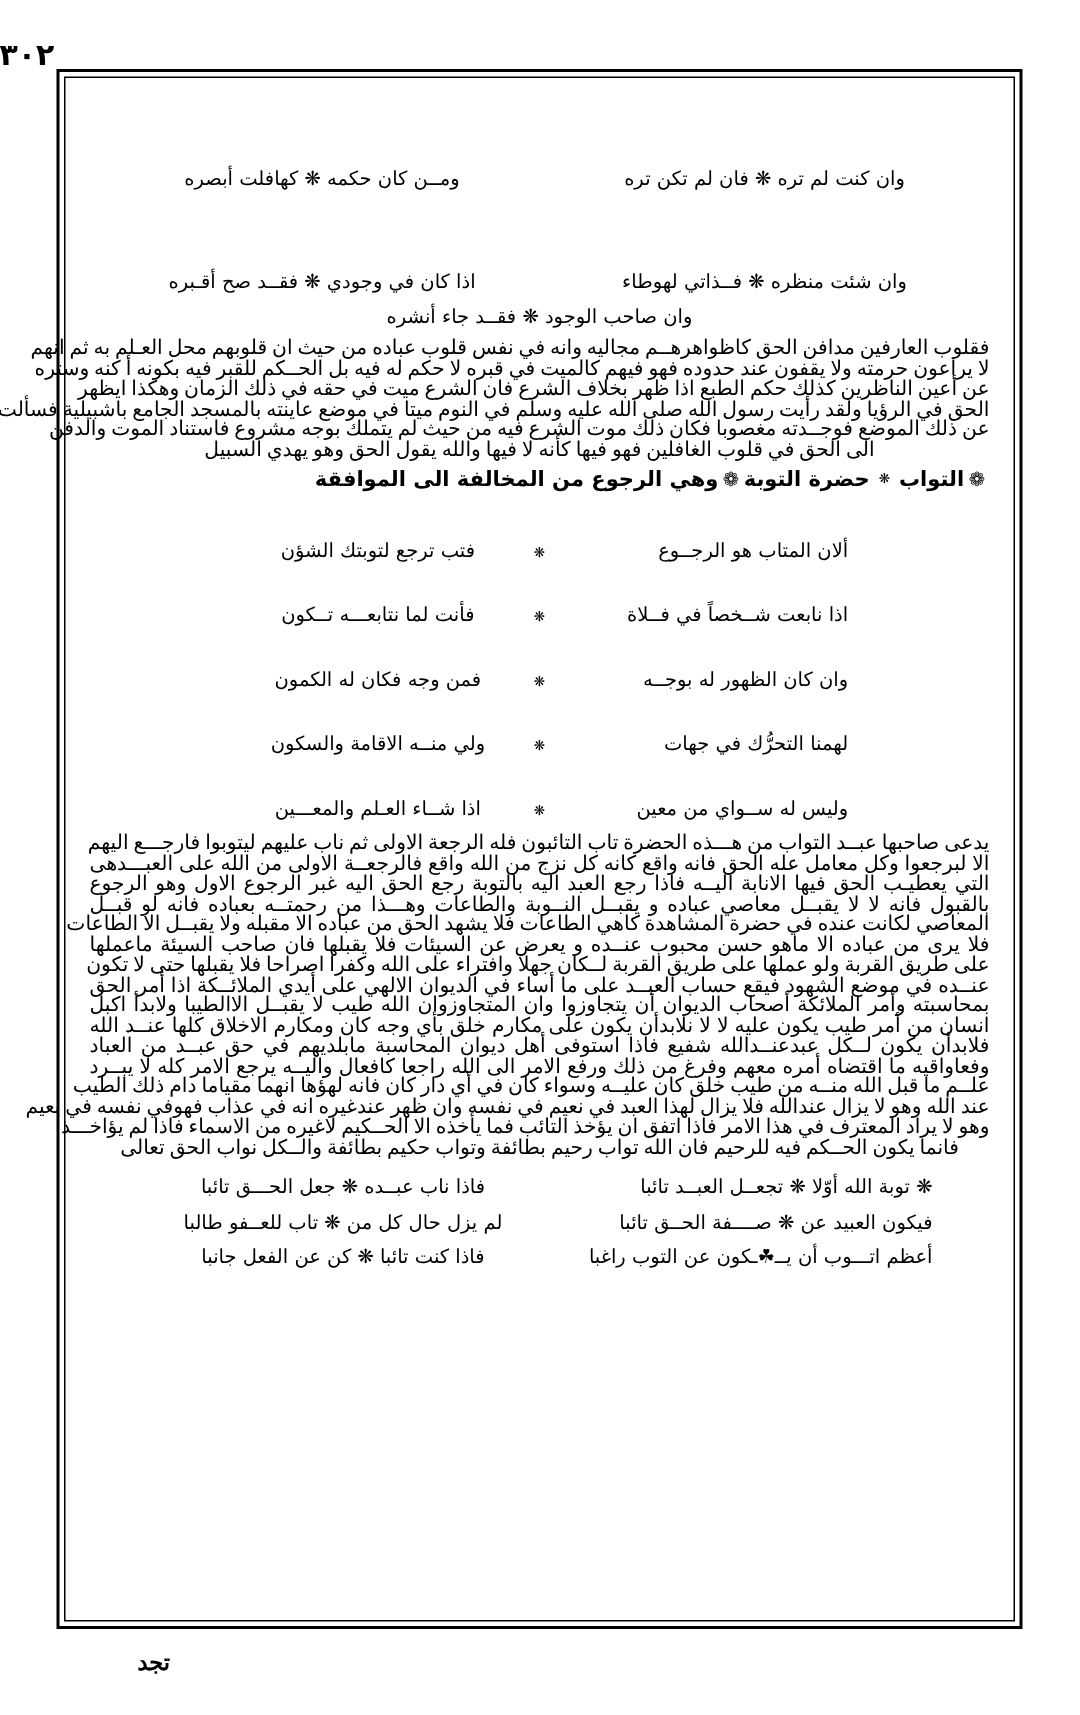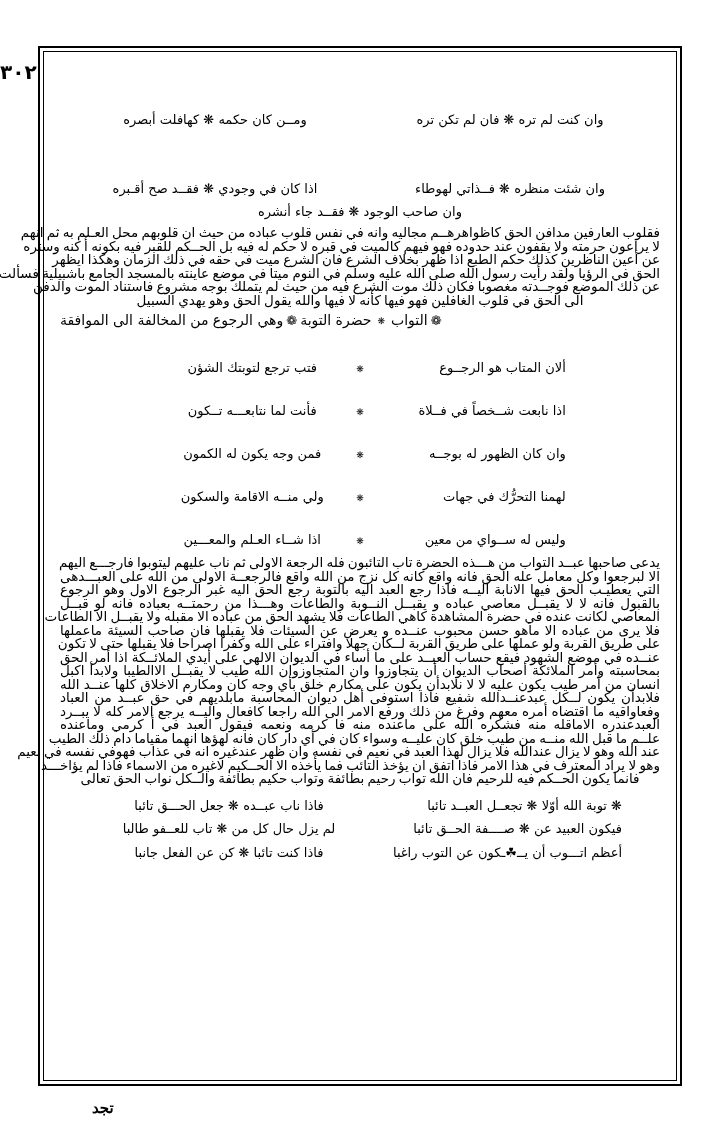--- a/index.html
+++ b/index.html
@@ -22,21 +22,20 @@
     position: absolute;
     top: 24px;
     left: 0;
     right: 46px;
     text-align: left;
     direction: ltr;
     font-size: 20px;
     font-weight: bold;
     letter-spacing: 1px;
     font-family: "DejaVu Sans", sans-serif;
-    margin-top: 36px;
   }
   .page-number-inner {
     display: inline-block;
     padding-left: 0;
   }
 
   
   .frame-outer {
     position: absolute;
     top: 46px;
@@ -120,24 +119,24 @@
   .prose-last {
     text-align: justify;
     text-align-last: center;
   }
   .prose p {
     margin: 0;
   }
 
   
   .heading {
-    text-align: left;
+    text-align: right;
     font-size: 14px;
     line-height: 1.9;
-    font-weight: normal;
+    font-weight: bold;
     white-space: nowrap;
   }
   .floret {
     font-size: 13px;
     padding: 0 3px;
   }
   .star {
     font-size: 9px;
     vertical-align: middle;
     padding: 0 6px;
@@ -232,21 +231,21 @@
         <span class="p-b">فتب ترجع لتوبتك الشؤن</span>
       </div>
       <div class="poem-row">
         <span class="p-a">اذا نابعت شــخصاً في فــلاة</span>
         <span class="star">❋</span>
         <span class="p-b">فأنت لما نتابعـــه  تــكون</span>
       </div>
       <div class="poem-row">
         <span class="p-a">وان كان الظهور له بوجــه</span>
         <span class="star">❋</span>
-        <span class="p-b">فمن وجه يكون له الكمون</span>
+        <span class="p-b">فمن وجه فكان له الكمون</span>
       </div>
       <div class="poem-row">
         <span class="p-a">لهمنا التحرُّك في جهات</span>
         <span class="star">❋</span>
         <span class="p-b">ولي منــه الاقامة والسكون</span>
       </div>
       <div class="poem-row">
         <span class="p-a">وليس له ســواي من معين</span>
         <span class="star">❋</span>
         <span class="p-b">اذا شــاء العـلم والمعـــين</span>
@@ -261,21 +260,20 @@
       <p class="ln">التي يعطيـب الحق فيها الانابة اليــه  فاذا رجع العبد اليه  بالتوبة رجع الحق اليه غبر الرجوع الاول وهو الرجوع</p>
       <p class="ln">بالقبول  فانه لا لا يقبــل معاصي عباده و يقبــل النــوبة والطاعات  وهـــذا من رحمتــه بعباده  فانه لو قبــل</p>
       <p class="ln">المعاصي لكانت عنده في حضرة المشاهدة كاهي الطاعات فلا يشهد الحق من عباده الا مقبله ولا يقبــل الا الطاعات</p>
       <p class="ln">فلا يرى من عباده الا ماهو حسن محبوب عنــده  و يعرض عن السيئات  فلا يقبلها  فان صاحب السيئة ماعملها</p>
       <p class="ln">على طريق القربة  ولو عملها على طريق القربة  لــكان جهلا وافتراء على الله وكفرا اصراحا  فلا يقبلها حتى لا تكون</p>
       <p class="ln">عنــده في موضع الشهود فيقع حساب العبــد على ما أساء في الديوان الالهي  على أيدي الملائــكة  اذا أمر الحق</p>
       <p class="ln">بمحاسبته وأمر الملائكة أصحاب الديوان أن يتجاوزوا وان المتجاوزوان الله طيب لا يقبــل الاالطيبا  ولابدأ اكبل</p>
       <p class="ln">انسان من أمر طيب يكون عليه  لا لا نلابدأن يكون على مكارم خلق بأي وجه كان ومكارم الاخلاق كلها عنــد الله</p>
       <p class="ln">فلابدأن يكون لــكل عبدعنــدالله شفيع فاذا استوفى أهل ديوان المحاسبة مابلديهم في حق عبــد  من العباد</p>
       <p class="ln">وفعاواقيه ما اقتضاه أمره معهم وفرغ من ذلك ورفع الامر الى الله راجعا كافعال  واليــه  يرجع الامر كله لا يبــرد</p>
-      <p class="ln">العبدعندره الاماقله منه فشكره الله على ماعنده منه  فا كرمه ونعمه  فيقول العبد في أ كرمي وماعنده</p>
       <p class="ln">علــم ما قبل الله منــه من طيب خلق كان عليــه  وسواء كان في أي دار كان فانه لهؤها انهما مقياما دام ذلك الطيب</p>
       <p class="ln">عند الله وهو لا يزال عندالله فلا يزال لهذا العبد في نعيم في نفسه  وان ظهر عندغيره انه في عذاب فهوفي نفسه في نعيم</p>
       <p class="ln">وهو لا يراد المعترف في هذا الامر فاذا اتفق ان يؤخذ التائب فما يأخذه  الا الحــكيم لاغيره من الاسماء فاذا لم يؤاخـــذ</p>
       <p class="ln prose-last" style="text-align:center">فانما يكون الحــكم فيه للرحيم  فان الله تواب رحيم  بطائفة  وتواب حكيم  بطائفة والــكل نواب الحق تعالى</p>
     </div>
 
     <div class="spacer-sm"></div>
 
     <div class="poem">
       <div class="poem2-row">

